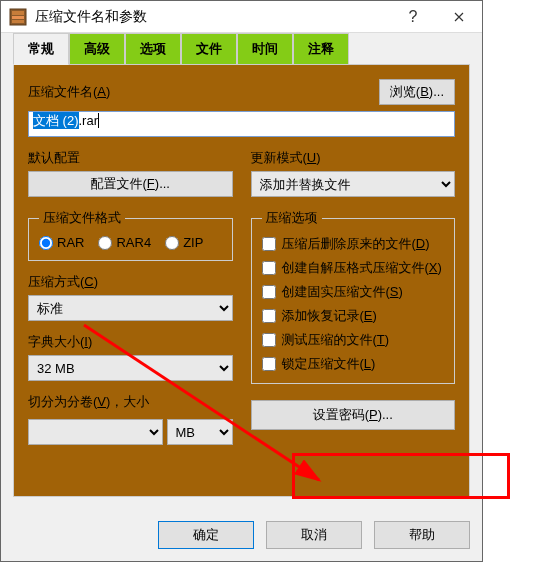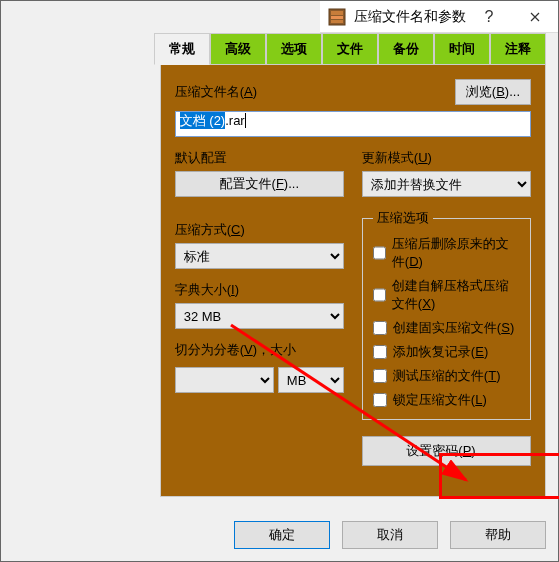--- a/index.html
+++ b/index.html
@@ -1,17 +1,17 @@
 <!DOCTYPE html>
 <html><head>
 <meta charset="utf-8">
 <style>
 * { box-sizing: border-box; margin: 0; padding: 0; font-family: "Microsoft YaHei", "Segoe UI", sans-serif; font-size: 13px; }
 body { background: #fff; }
-.window { width: 559px; height: 562px; border: 1px solid #666; background: #f0f0f0; display: flex; flex-direction: column; position: relative; align-items: flex-end; }
+.window { width: 483px; height: 562px; border: 1px solid #666; background: #f0f0f0; display: flex; flex-direction: column; position: relative; }
 .titlebar { height: 32px; background: #fff; display: flex; align-items: center; padding: 0 0 0 8px; border-bottom: 1px solid #ddd; }
 .titlebar .app-icon { width: 18px; height: 18px; margin-right: 8px; }
 .titlebar .title { flex: 1; font-size: 14px; }
 .titlebar .ctl { width: 46px; height: 32px; display: flex; align-items: center; justify-content: center; color: #333; }
 .titlebar .close svg { width: 10px; height: 10px; }
 .tabs { display: flex; margin: 0 12px 0 12px; font-weight: bold; }
 .tab { padding: 6px 14px; background: #84cc16; border: 1px solid #ccc; border-bottom: none; margin-right: 0; cursor: pointer; font-size: 13px; }
 .tab.active { background: #f0f0f0; border-bottom: 1px solid #f0f0f0; position: relative; z-index: 2; }
 .tab:not(.active) { border-bottom: 1px solid #ccc; }
 .panel { flex: 1; margin: 0 12px 12px 12px; border: 1px solid #ccc; padding: 14px; background: #a16207; position: relative; margin-top: -1px; }
@@ -63,21 +63,20 @@
           <path d="M1 1L9 9M9 1L1 9" stroke="#333" stroke-width="1.2"></path>
         </svg>
     </div>
   </div>
 
   <div class="tabs">
     <div class="tab active">常规</div>
     <div class="tab">高级</div>
     <div class="tab">选项</div>
     <div class="tab">文件</div>
-    <div class="tab">备份</div>
     <div class="tab">时间</div>
     <div class="tab">注释</div>
   </div>
 
   <div class="panel">
 
     <div class="row" style="justify-content:space-between;">
       <span class="label">
         <span>压缩文件名(</span><span class="u">A</span><span>)</span>
       </span>
@@ -101,20 +100,37 @@
           <span>更新模式(</span><span class="u">U</span><span>)</span>
         </span>
         <select>
           <option>添加并替换文件</option>
         </select>
       </div>
     </div>
 
     <div class="two-col" style="align-items:flex-start;">
       <div class="col">
+        <fieldset style="margin-top:0;">
+          <legend>压缩文件格式</legend>
+          <div class="radio-row">
+            <label>
+                <input type="radio" name="fmt" checked="" style="">
+                <span>RAR</span>
+              </label>
+            <label>
+                <input type="radio" name="fmt" style="">
+                <span>RAR4</span>
+              </label>
+            <label>
+                <input type="radio" name="fmt" style="">
+                <span>ZIP</span>
+              </label>
+          </div>
+        </fieldset>
 
         <div class="field-block">
           <span class="label">
             <span>压缩方式(</span><span class="u">C</span><span>)</span>
           </span>
           <select><option>标准</option></select>
         </div>
 
         <div class="field-block">
           <span class="label">

